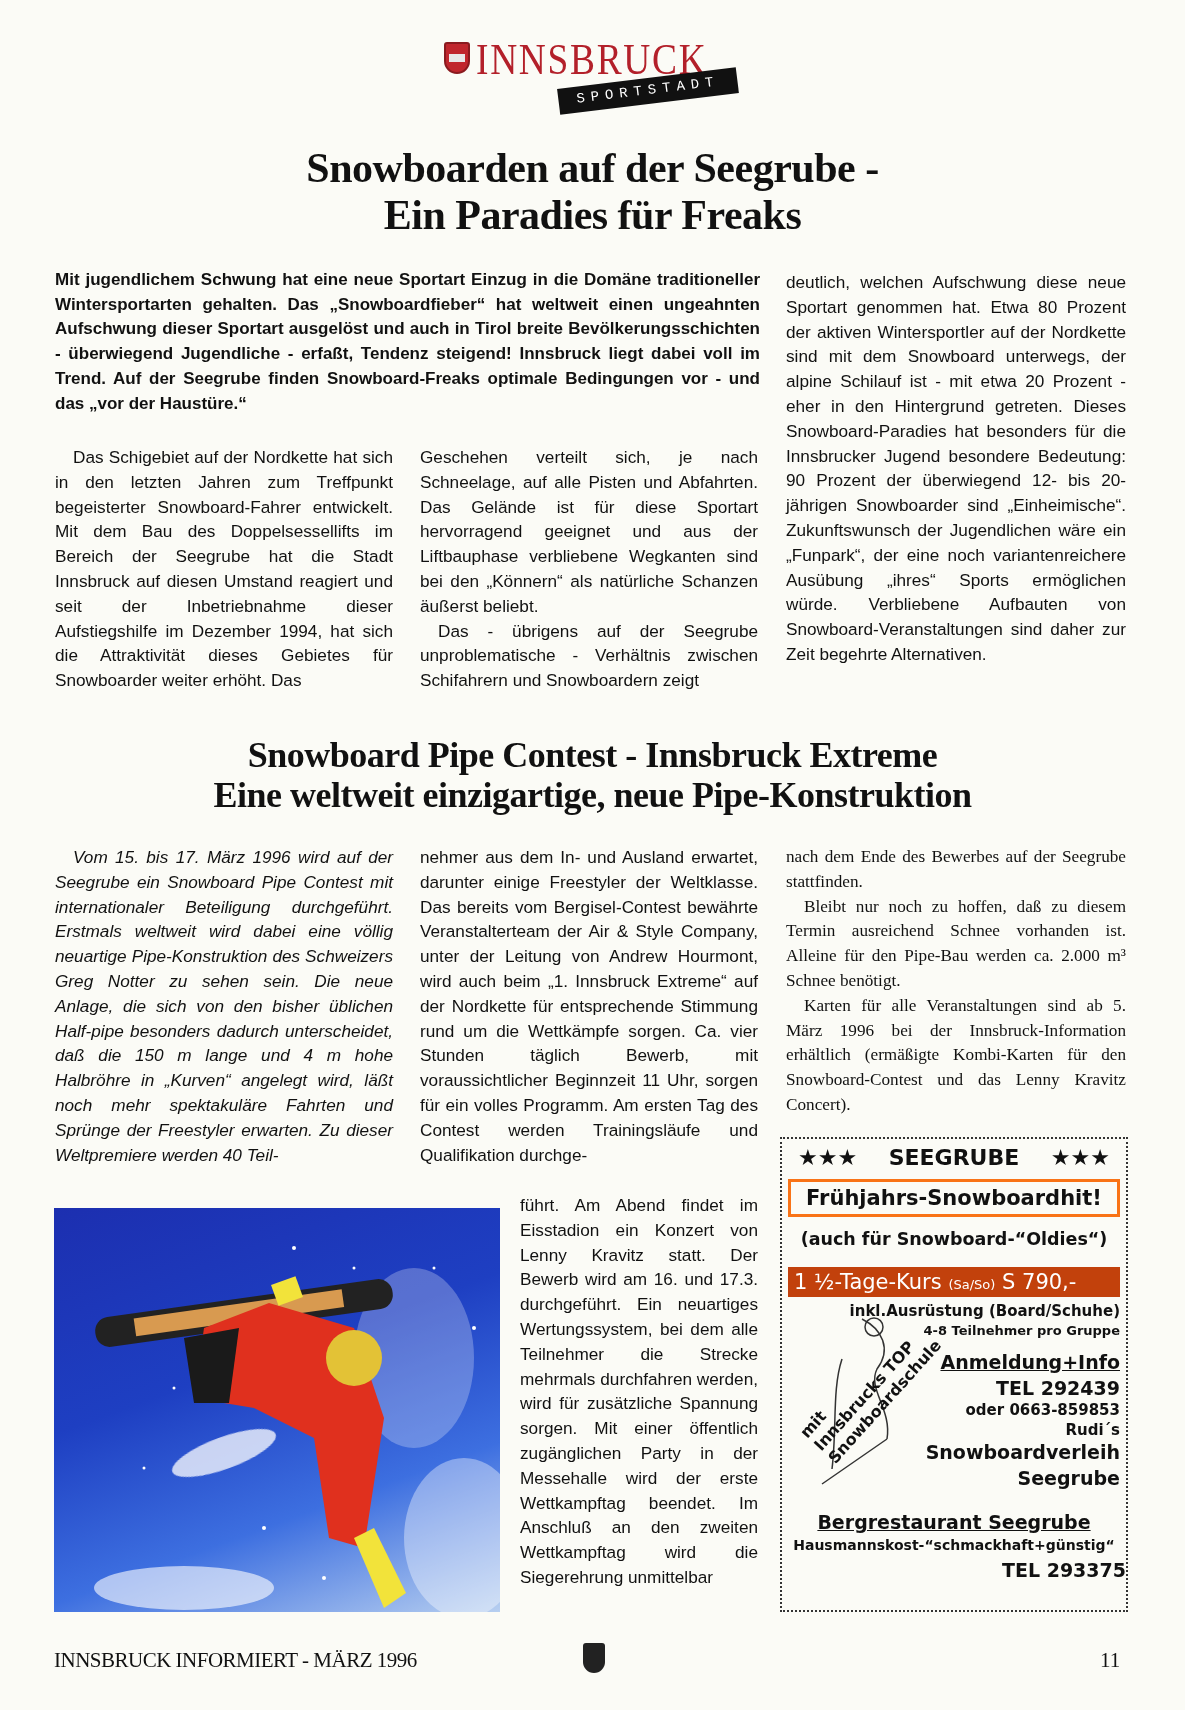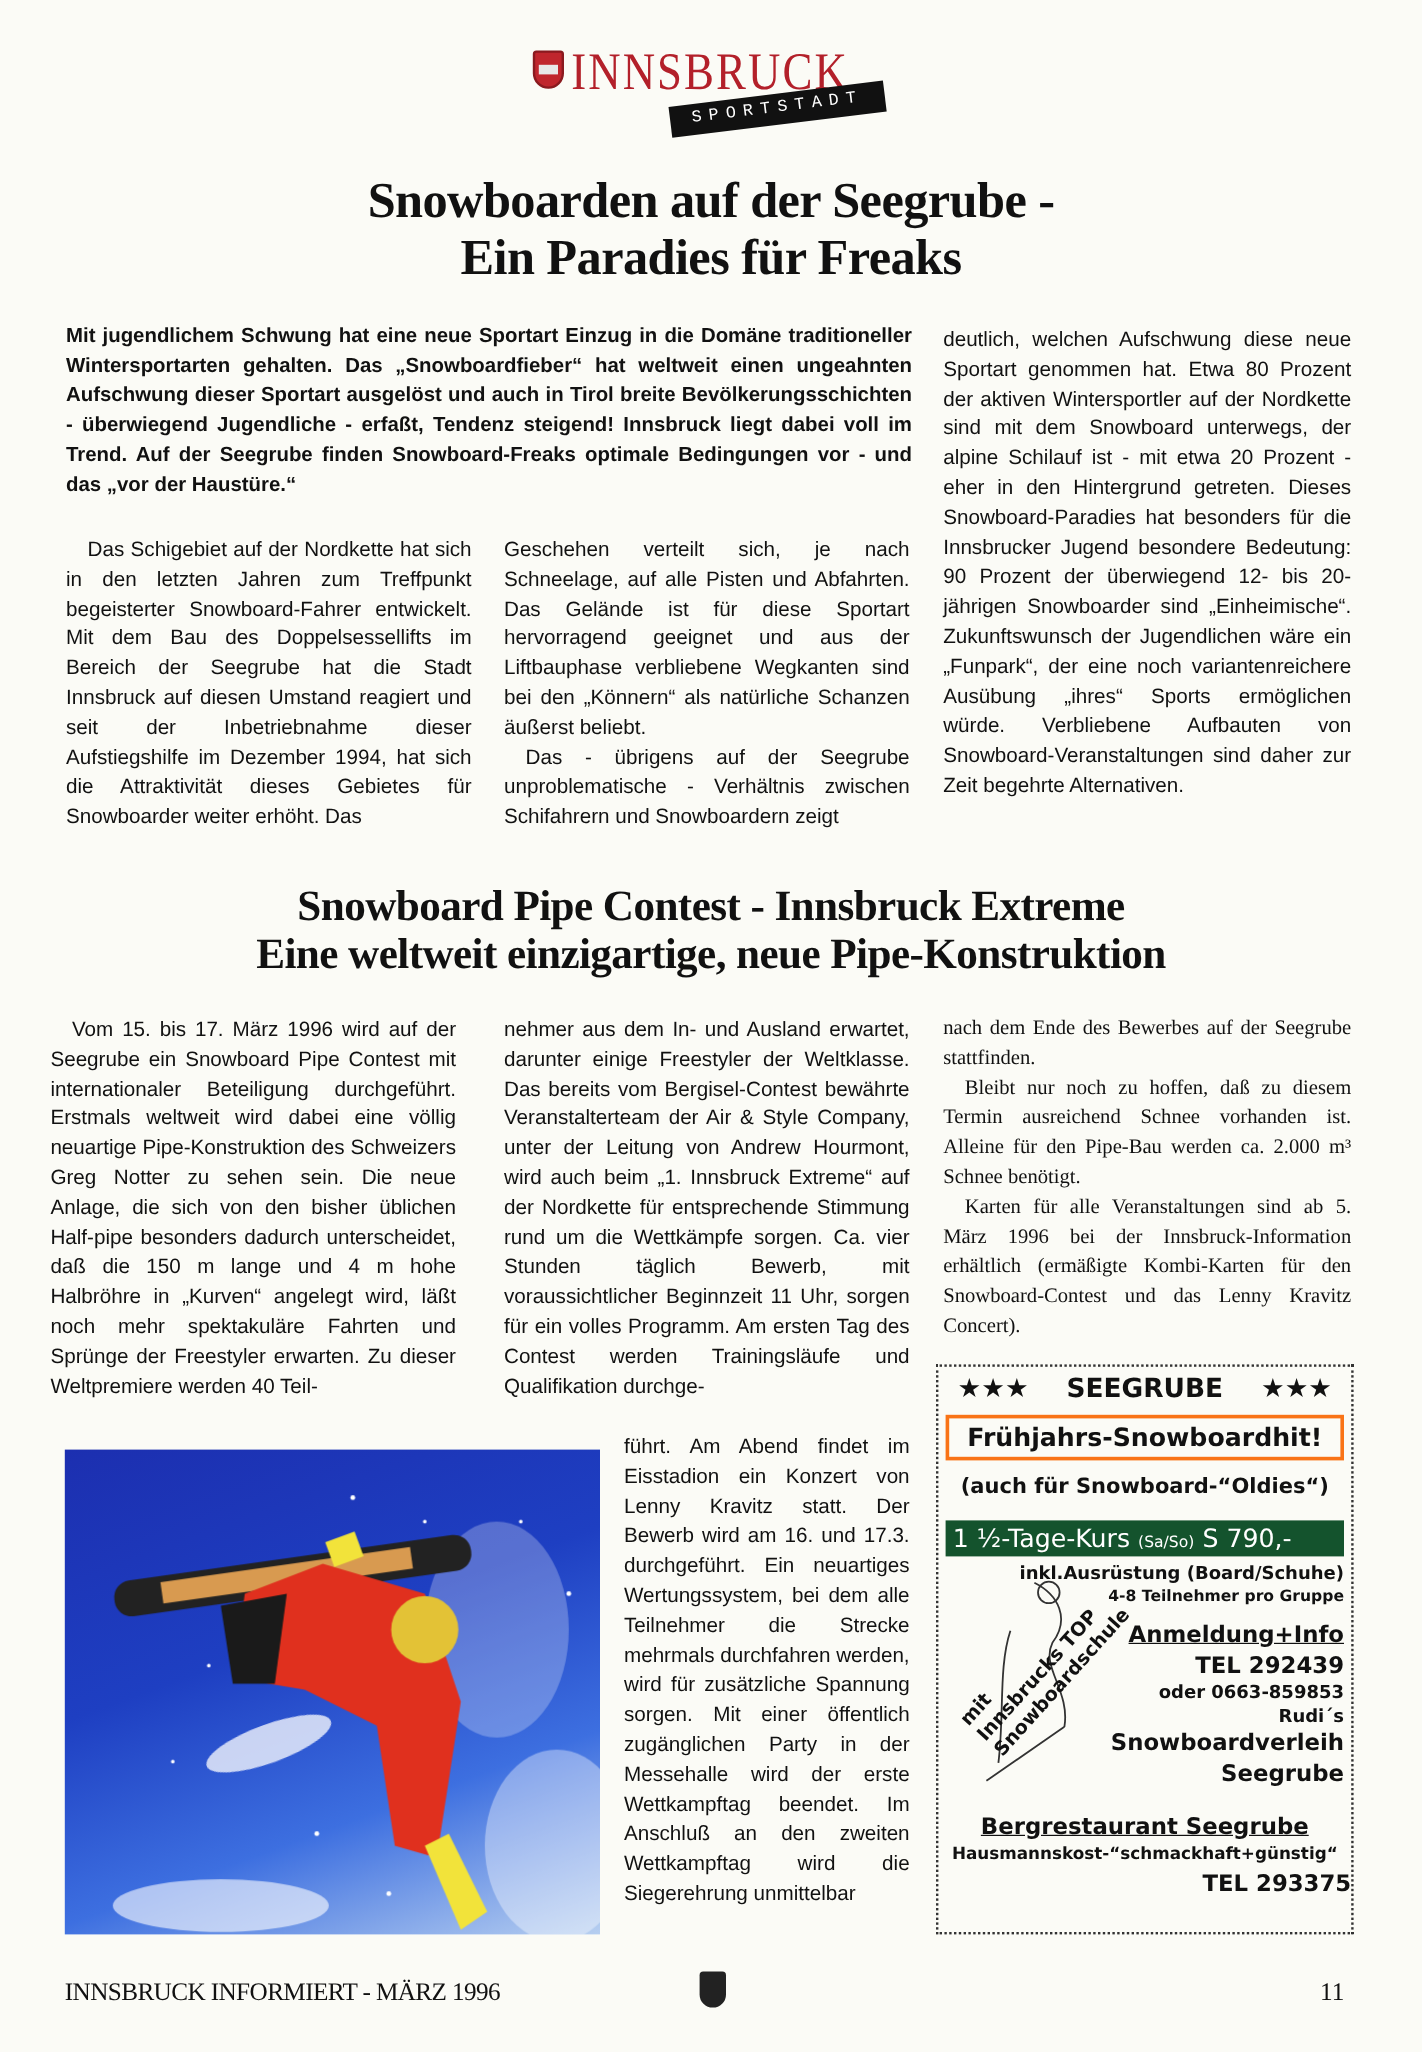--- a/index.html
+++ b/index.html
@@ -13,30 +13,30 @@
   .h1 { left:40px; width:1105px; text-align:center; font-family:Liberation Serif, serif; font-weight:bold; line-height:1.12; letter-spacing:-0.5px; }
   .h1a { top:145px; font-size:42px; }
   .h2a { top:735px; font-size:36px; }
   .lead { left:55px; top:268px; width:705px; font-size:17px; font-weight:bold; line-height:24.7px; text-align:justify; }
   .col { font-size:17.2px; line-height:24.8px; text-align:justify; hyphens:manual; }
   .col p { margin:0; text-indent:18px; }
   .col p.noind { text-indent:0; }
   .c1a { left:55px; top:445px; width:338px; }
   .c2a { left:420px; top:445px; width:338px; }
   .c3a { left:786px; top:270px; width:340px; }
-  .c1b { left:42px; top:845px; width:338px; }
+  .c1b { left:55px; top:845px; width:338px;font-style:italic; }
   .c2b { left:420px; top:845px; width:338px; }
   .c2c { left:520px; top:1193px; width:238px; }
   .c3b { left:786px; top:845px; width:340px;font-family:Liberation Serif, serif; }
   .photo { left:54px; top:1208px; width:446px; height:404px; overflow:hidden; background:linear-gradient(160deg,#1c2fb0 0%,#1e3fc2 40%,#3d6fe0 70%,#b7cff0 100%); }
   .ad { left:780px; top:1137px; width:348px; height:475px; border:2px dotted #333; box-sizing:border-box; font-family:"DejaVu Sans", sans-serif; }
   .ad-head { position:absolute; left:0; right:0; top:6px; display:flex; justify-content:space-between; padding:0 16px; font-size:22px; font-weight:bold; }
   .ad-box { position:absolute; left:6px; right:6px; top:40px; border:3px solid #f97316; text-align:center; font-size:21px; font-weight:bold; padding:4px 0; }
   .ad-sub { position:absolute; left:0; right:0; top:90px; text-align:center; font-size:17.5px; font-weight:bold; }
-  .ad-price { position:absolute; left:6px; right:6px; top:128px; background:#14532d; color:#fff; font-size:21px; padding:3px 6px; white-space:nowrap; }
+  .ad-price { position:absolute; left:6px; right:6px; top:128px; background:#c2410c; color:#fff; font-size:21px; padding:3px 6px; white-space:nowrap; }
   .ad-price small { font-size:13px; }
   .ad-right { position:absolute; right:6px; text-align:right; font-weight:bold; white-space:nowrap; }
   .ad-center { position:absolute; left:0; right:0; text-align:center; font-weight:bold; white-space:nowrap; }
   .stamp { position:absolute; left:14px; top:290px; transform:rotate(-48deg); transform-origin:left top; font-weight:bold; font-size:16px; line-height:19px; }
   .footer-left { left:54px; top:1648px; font-family:"Liberation Serif", serif; font-size:21px; letter-spacing:-0.5px; }
   .footer-crest { left:583px; top:1643px; width:22px; height:30px; background:#222; border-radius:3px 3px 11px 11px; }
   .footer-num { left:1100px; top:1648px; font-family:"Liberation Serif", serif; font-size:21px; }
 </style>
 </head>
 <body>

